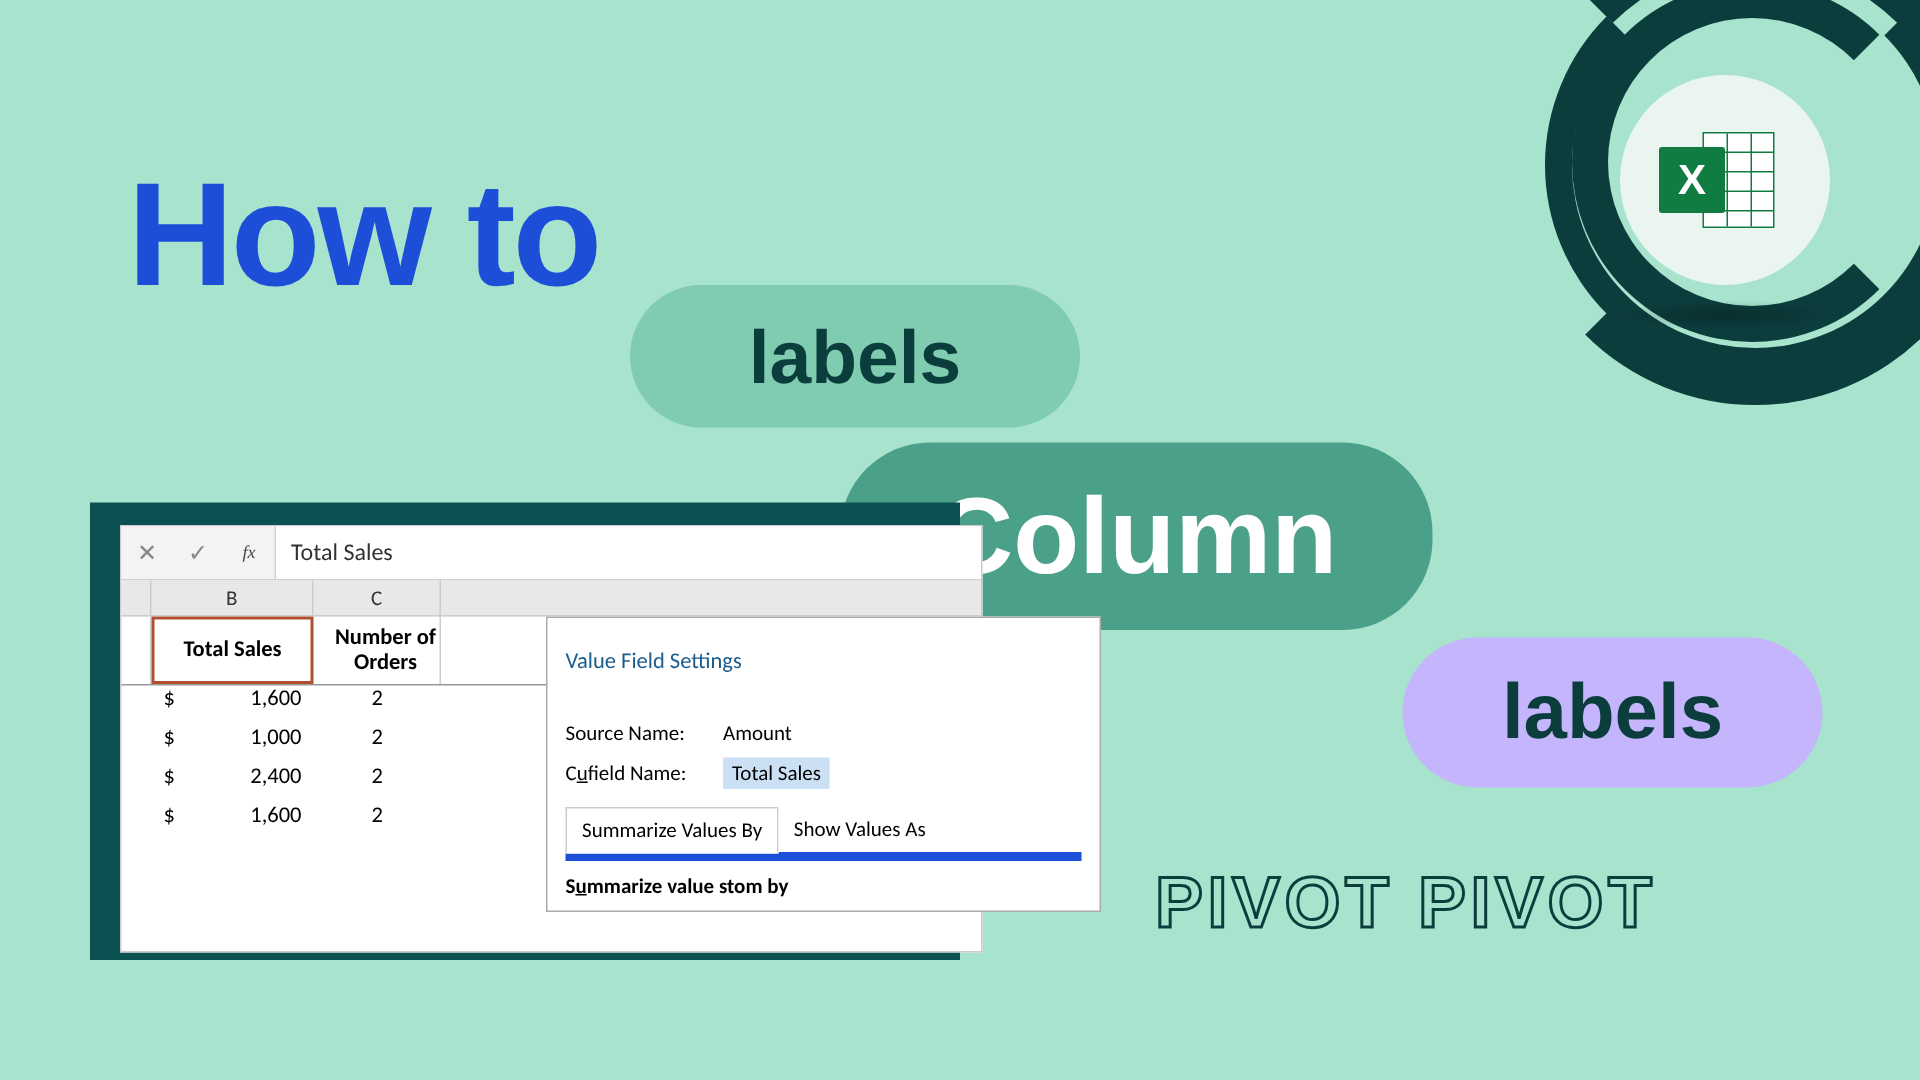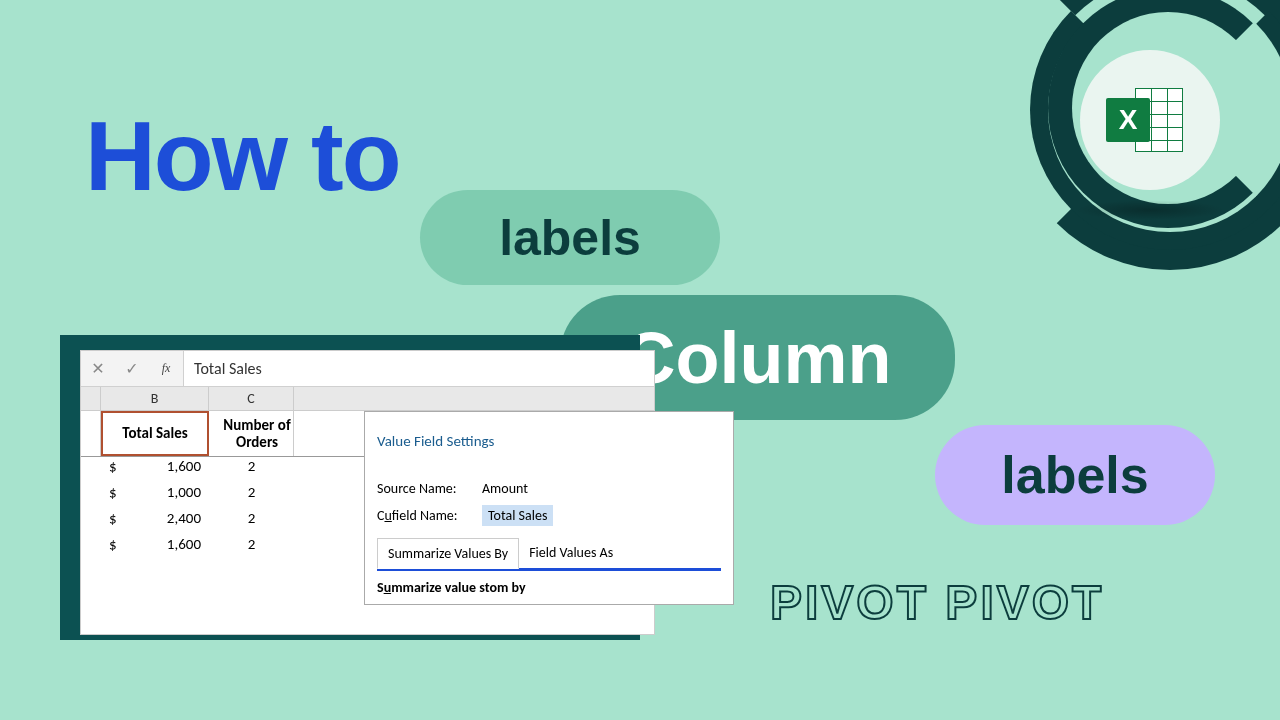--- a/index.html
+++ b/index.html
@@ -172,21 +172,21 @@
 .vfs-row { display: flex; padding: 4px 0; align-items: center; }
 .vfs-label { width: 105px; }
 .vfs-value { }
 .vfs-input {
   background: #cce0f5;
   padding: 2px 6px;
 }
 .vfs-tabs {
   display: flex;
   margin-top: 8px;
-  border-bottom: 3px solid #1d4ed8;
+  border-bottom: 6px solid #1d4ed8;
 }
 .vfs-tab {
   padding: 6px 10px;
   font-size: 14px;
   background: #fff;
 }
 .vfs-tab.active {
   border: 1px solid #ccc;
   border-bottom: 1px solid #fff;
   margin-bottom: -1px;
@@ -329,21 +329,21 @@
       <div class="vfs-row">
         <span class="vfs-label">Source Name:</span>
         <span class="vfs-value">Amount</span>
       </div>
       <div class="vfs-row">
         <span class="vfs-label"><span>C</span><span class="underline">u</span><span>field Name:</span></span>
         <span class="vfs-input">Total Sales</span>
       </div>
       <div class="vfs-tabs">
         <div class="vfs-tab active">Summarize Values By</div>
-        <div class="vfs-tab">Field Values As</div>
+        <div class="vfs-tab">Show Values As</div>
       </div>
       <div class="vfs-summ"><span>S</span><span class="underline">u</span><span>mmarize value stom by</span></div>
     </div>
   </div>
 
 </div>
 
 <div class="swirl">
   <div class="swirl-ring r1"></div>
   <div class="swirl-ring r2"></div>

